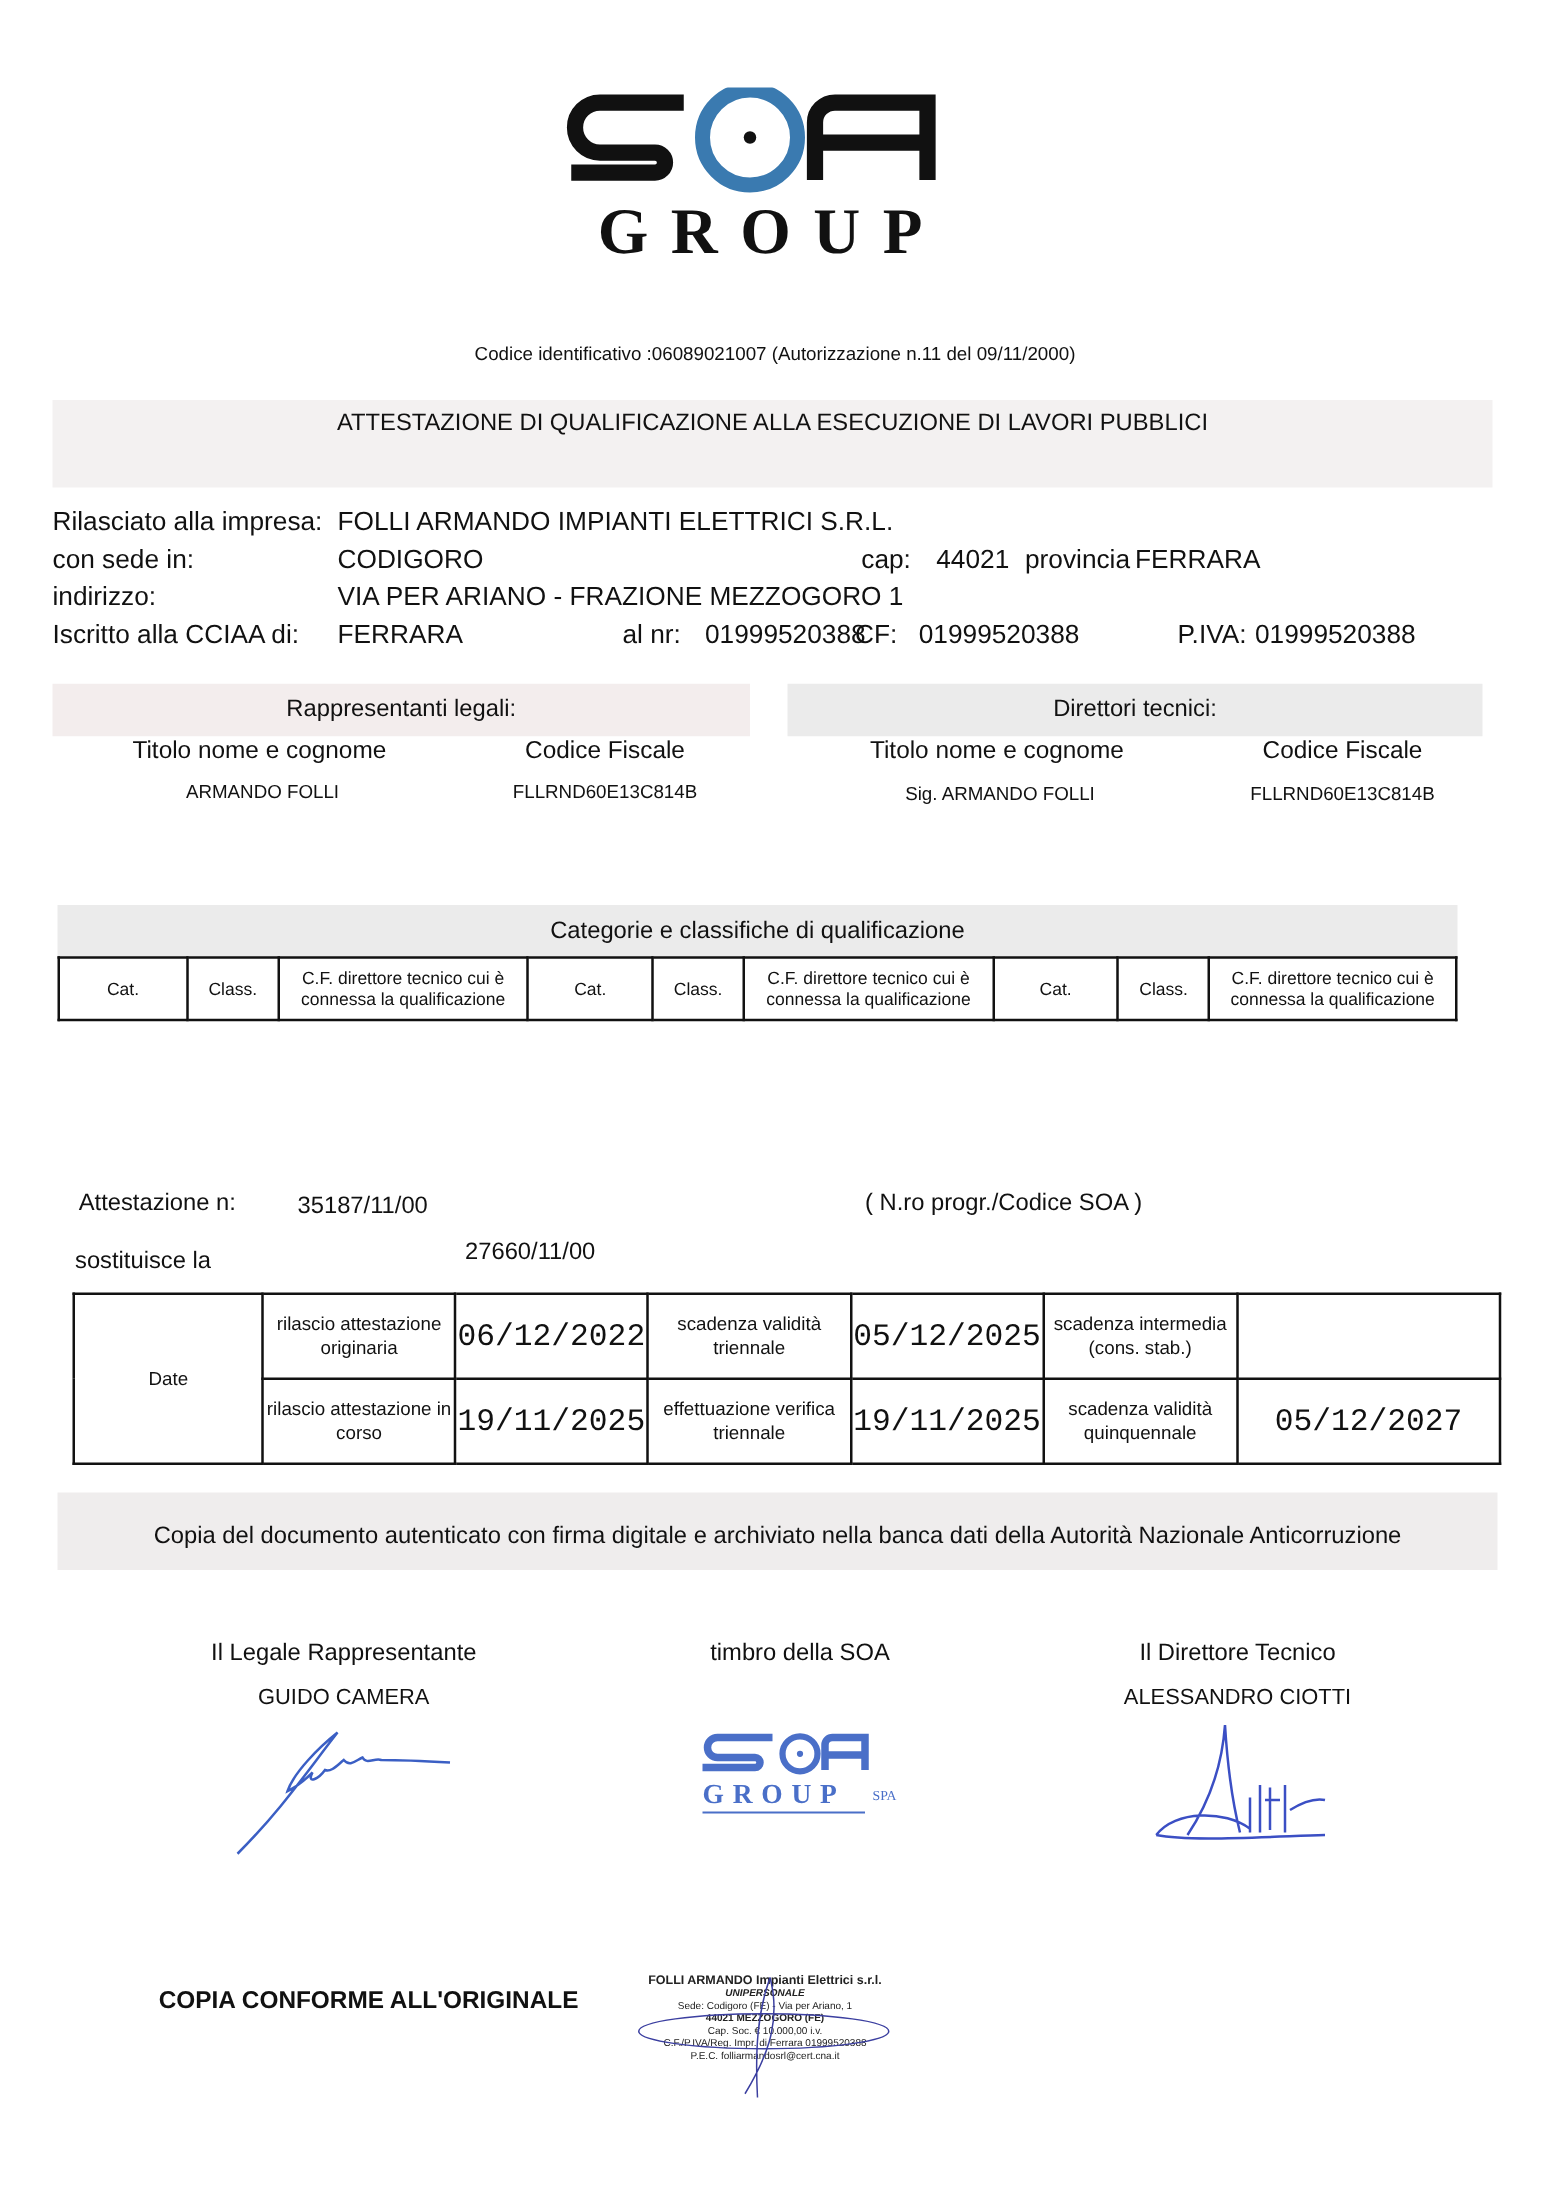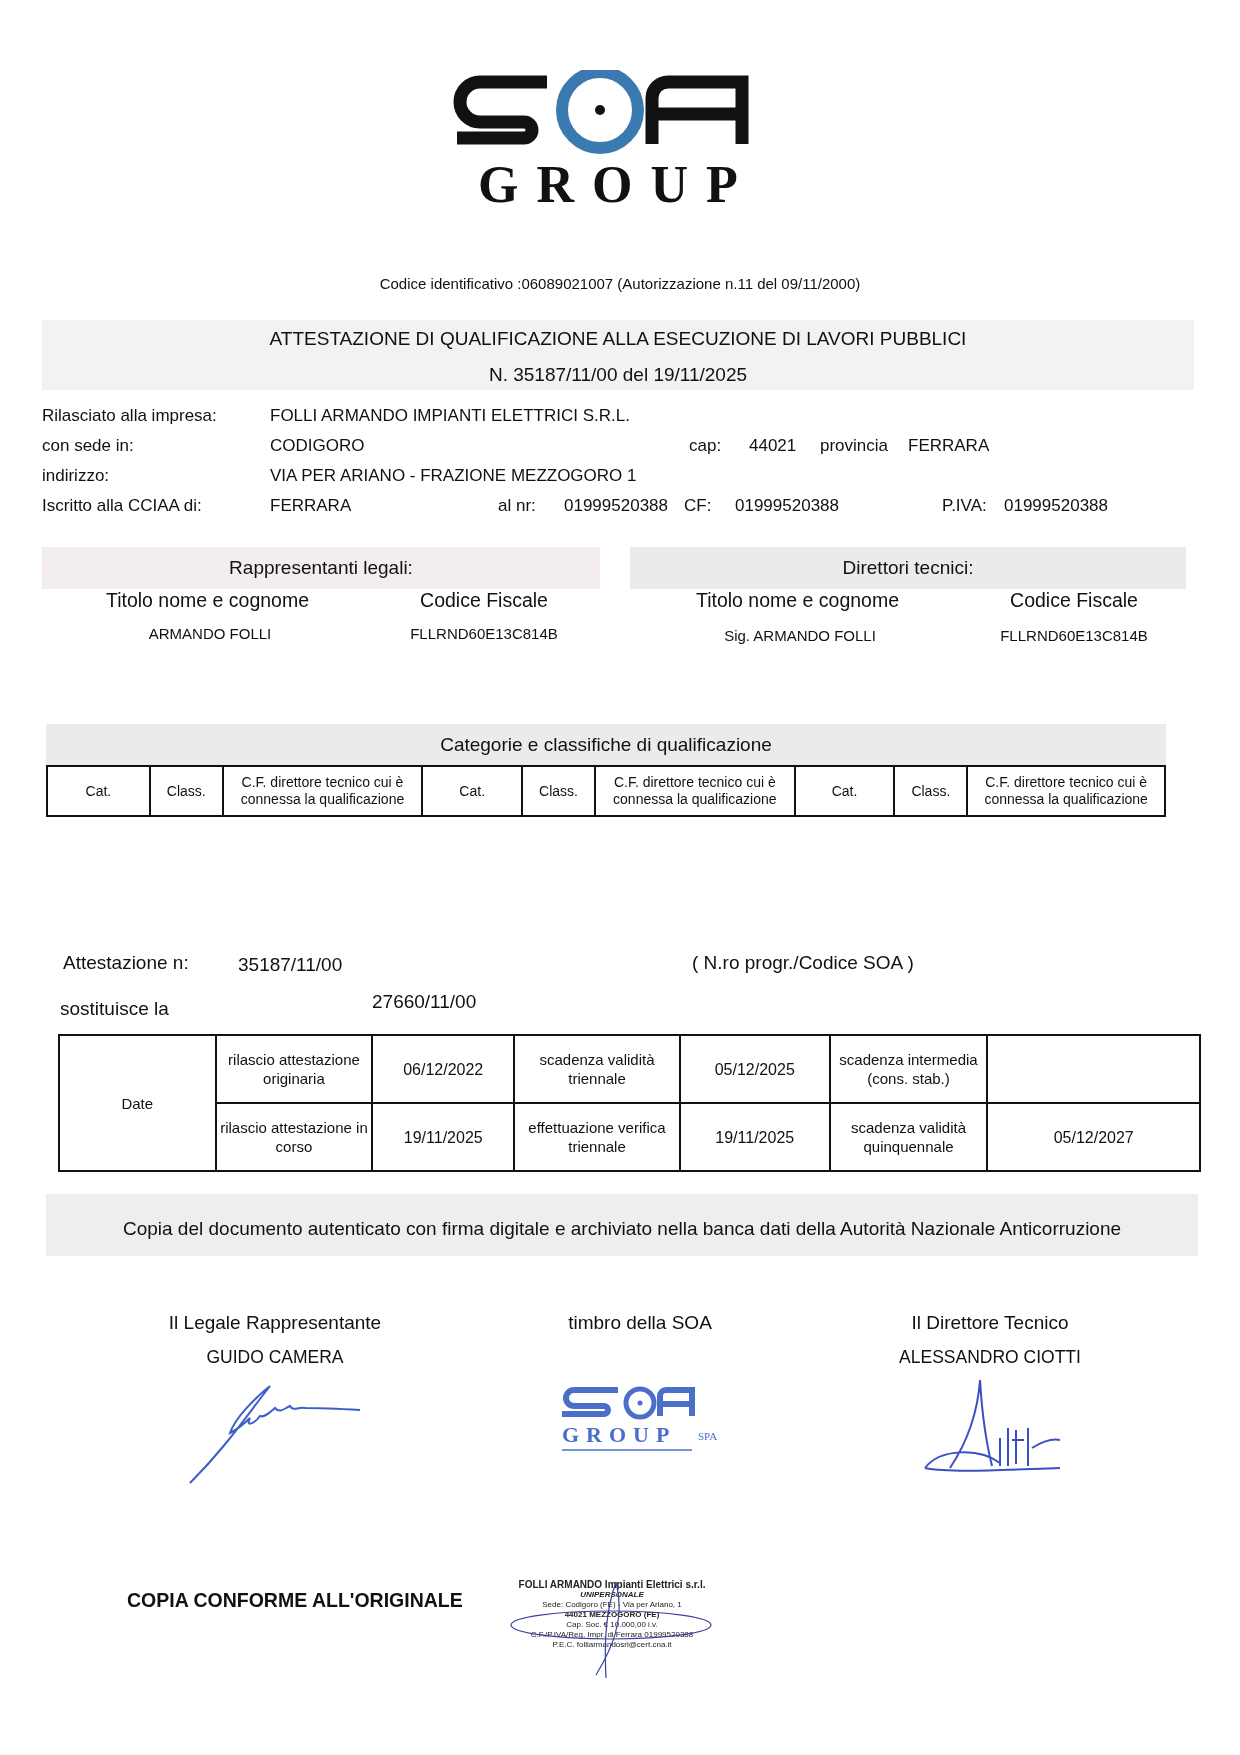--- a/index.html
+++ b/index.html
@@ -4,36 +4,36 @@
 <style>
   html, body { margin: 0; padding: 0; background: #ffffff; }
   body { width: 1240px; height: 1755px; position: relative; overflow: hidden;
          font-family: "Liberation Sans", sans-serif; color: #111; }
   .abs { position: absolute; }
   .logo { left: 452px; top: 70px; width: 330px; height: 140px; }
   .code-line { left: 0; width: 1240px; top: 275px; text-align: center; font-size: 15px; }
   .title-band { left: 42px; top: 320px; width: 1152px; height: 70px; background: #f3f1f1; }
   .title-band .t1 { position: absolute; left: 0; right: 0; top: 8px; text-align: center; font-size: 19px; }
   .title-band .t2 { position: absolute; left: 0; right: 0; top: 44px; text-align: center; font-size: 19px; }
-  .info { font-size: 17px; }
+  .info { font-size: 21px; }
   .info span { position: absolute; white-space: nowrap; }
   .band { background: #f3eded; height: 42px; font-size: 19px; text-align: center; line-height: 42px; }
   .band.gray { background: #ebebeb; }
   .colhead { font-size: 19.5px; text-align: center; }
   .cell-val { font-size: 15px; text-align: center; }
   table { border-collapse: collapse; }
   .cat-table { left: 46px; top: 765px; width: 1120px; }
   .cat-table td { border: 2px solid #111; font-size: 14px; text-align: center; line-height: 17px; padding: 0 2px; }
   .cat-table tr.h td { height: 48px; }
   .cat-table tr.r td { height: 28px; font-size: 17px; }
   .cat-table td.left { text-align: left; padding-left: 4px; }
   .cat-band { left: 46px; top: 724px; width: 1120px; height: 41px; background: #ebebeb; text-align: center; font-size: 19px; line-height: 41px; }
   .dates { left: 58px; top: 1034px; width: 1143px; }
   .dates td { border: 2px solid #111; text-align: center; font-size: 15px; line-height: 19px; }
-  .dates td.big { font-size: 16px; }
+  .dates td.big { font-size: 25px; font-family: Liberation Mono, monospace; }
   .dates tr td { height: 64px; }
   .notice { left: 46px; top: 1194px; width: 1152px; height: 62px; background: #efeded; font-size: 19px; text-align: center; padding-top: 24px; box-sizing: border-box; }
   .sig { font-size: 19px; text-align: center; }
   .sig-name { font-size: 17.5px; text-align: center; }
 </style>
 </head>
 <body>
 
 <div class="abs logo">
   <svg width="330" height="140" viewBox="0 0 330 140">
@@ -46,21 +46,20 @@
 
     <path d="M200 74 V28 a16 16 0 0 1 16 -16 H290 V74 M200 44 H290" fill="none" stroke="#111" stroke-width="13"></path>
     <text x="165" y="132" text-anchor="middle" font-family="'Liberation Serif', serif" font-weight="bold" font-size="52" letter-spacing="18" fill="#111">GROUP</text>
   </svg>
 </div>
 
 <div class="abs code-line">Codice identificativo :06089021007 (Autorizzazione n.11 del 09/11/2000)</div>
 
 <div class="abs title-band">
   <div class="t1">ATTESTAZIONE DI QUALIFICAZIONE ALLA ESECUZIONE DI LAVORI PUBBLICI</div>
-  <div class="t2">N. 35187/11/00 del 19/11/2025</div>
 </div>
 
 <div class="abs info" style="left:0;top:0;width:1240px;height:520px;">
   <span style="left:42px;top:406px;">Rilasciato alla impresa:</span>
   <span style="left:270px;top:406px;">FOLLI ARMANDO IMPIANTI ELETTRICI S.R.L.</span>
 
   <span style="left:42px;top:436px;">con sede in:</span>
   <span style="left:270px;top:436px;">CODIGORO</span>
   <span style="left:689px;top:436px;">cap:</span>
   <span style="left:749px;top:436px;">44021</span>

